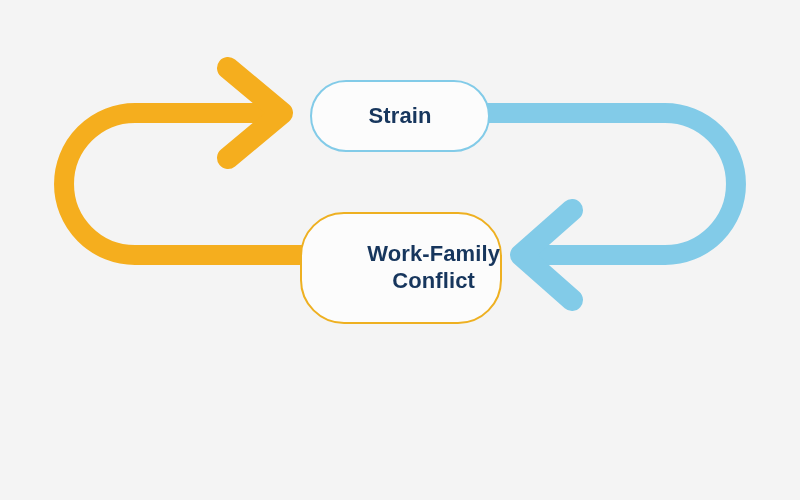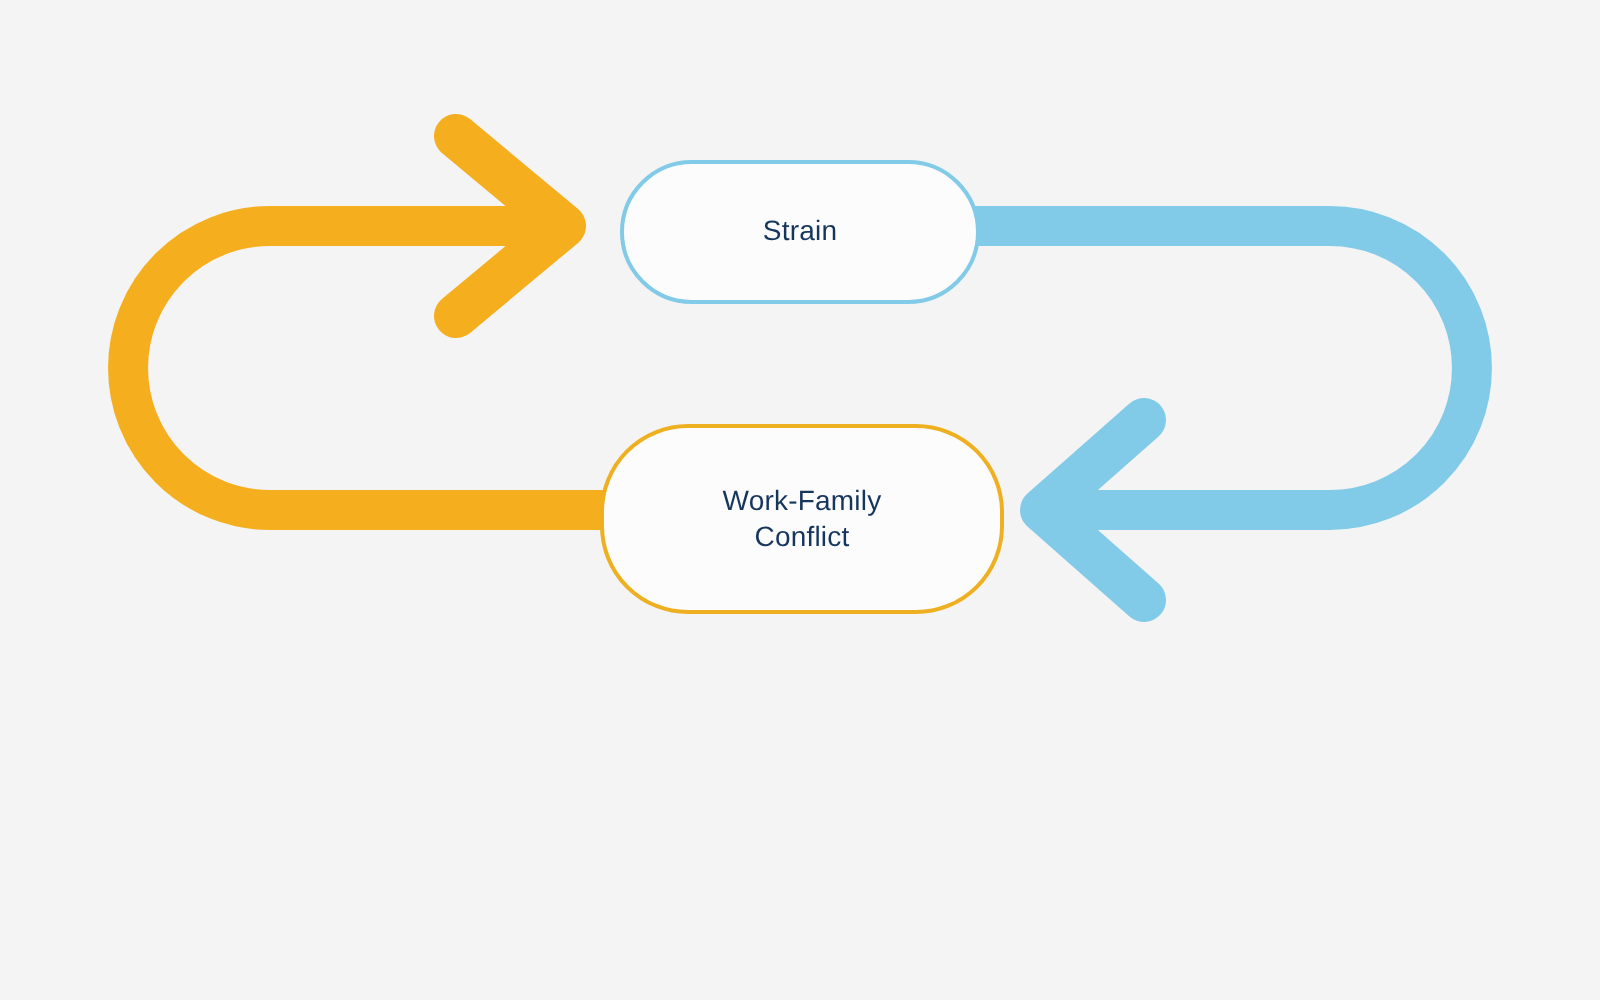--- a/index.html
+++ b/index.html
@@ -34,41 +34,42 @@
     background: #fcfcfc;
     display: flex;
     align-items: center;
     justify-content: center;
     text-align: center;
     z-index: 5;
   }
   .node-label {
     color: #17365d;
     font-family: "Liberation Sans", sans-serif;
-    font-weight: normal;
-    font-size: 14px;
+    font-weight: bold;
+    font-size: 22px;
     line-height: 1.22;
     letter-spacing: 0.1px;
     white-space: pre-line;
   }
   #node-strain {
     left: 310px;
     top: 80px;
     width: 180px;
     height: 72px;
     border: 2px solid #82cbe8;
     border-radius: 36px;
   }
   #node-work-family-conflict {
     left: 300px;
     top: 212px;
     width: 202px;
-    height: 95px;
+    height: 112px;
     border: 2.5px solid #eeb021;
     border-radius: 44px;
+    justify-content: flex-end;
   }
 </style>
 </head>
 <body>
 
 <div id="diagram-canvas">
 
   <svg id="loop-svg" viewBox="0 0 800 500">
 
     <g>

